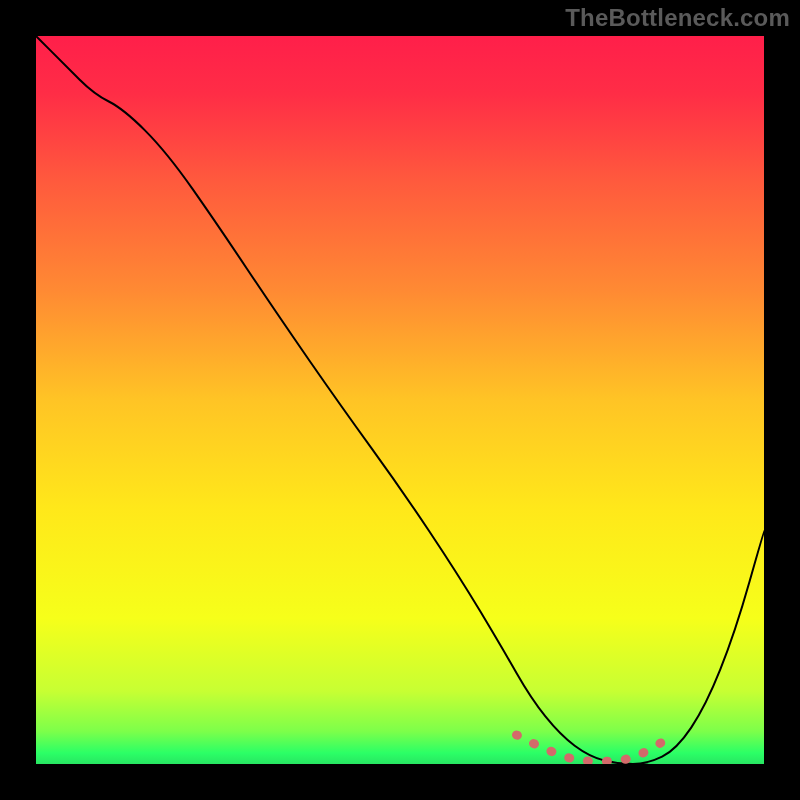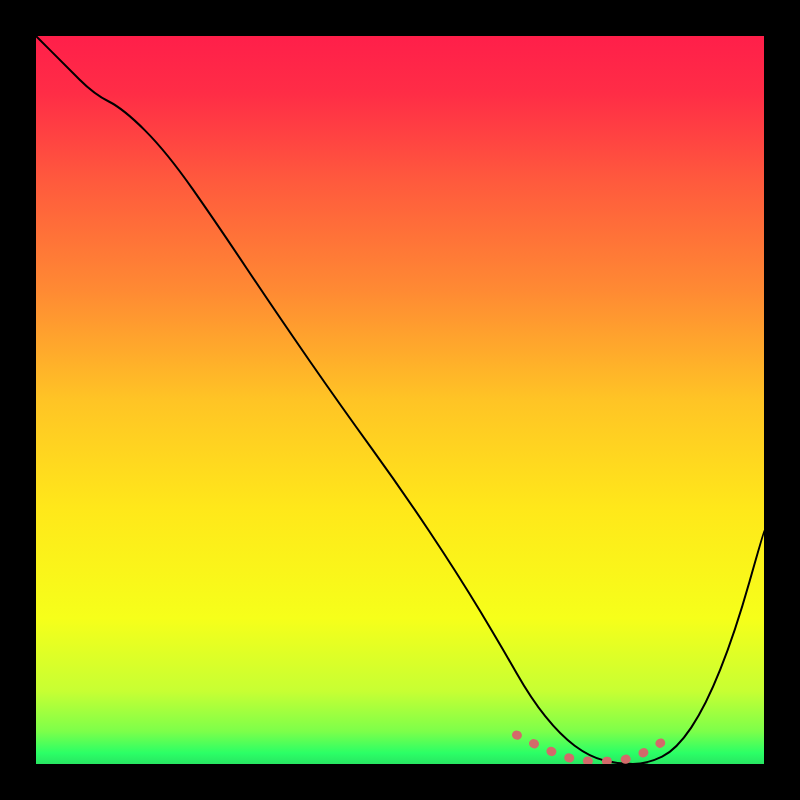--- a/index.html
+++ b/index.html
@@ -37,20 +37,21 @@
   .plot svg {
     width: 100%;
     height: 100%;
     display: block;
   }
 </style>
 </head>
 <body>
 <div class="frame">
 
+  <div class="watermark">TheBottleneck.com</div>
 
   <div class="plot">
     <svg id="chart-svg" viewBox="0 0 728 728" preserveAspectRatio="none">
       <defs>
         <linearGradient id="bg-grad" x1="0" y1="0" x2="0" y2="1">
 
         <stop offset="0%" stop-color="#ff1f4a"></stop>
             <stop offset="8%" stop-color="#ff2d46"></stop>
             <stop offset="20%" stop-color="#ff5a3d"></stop>
             <stop offset="35%" stop-color="#ff8a33"></stop>

